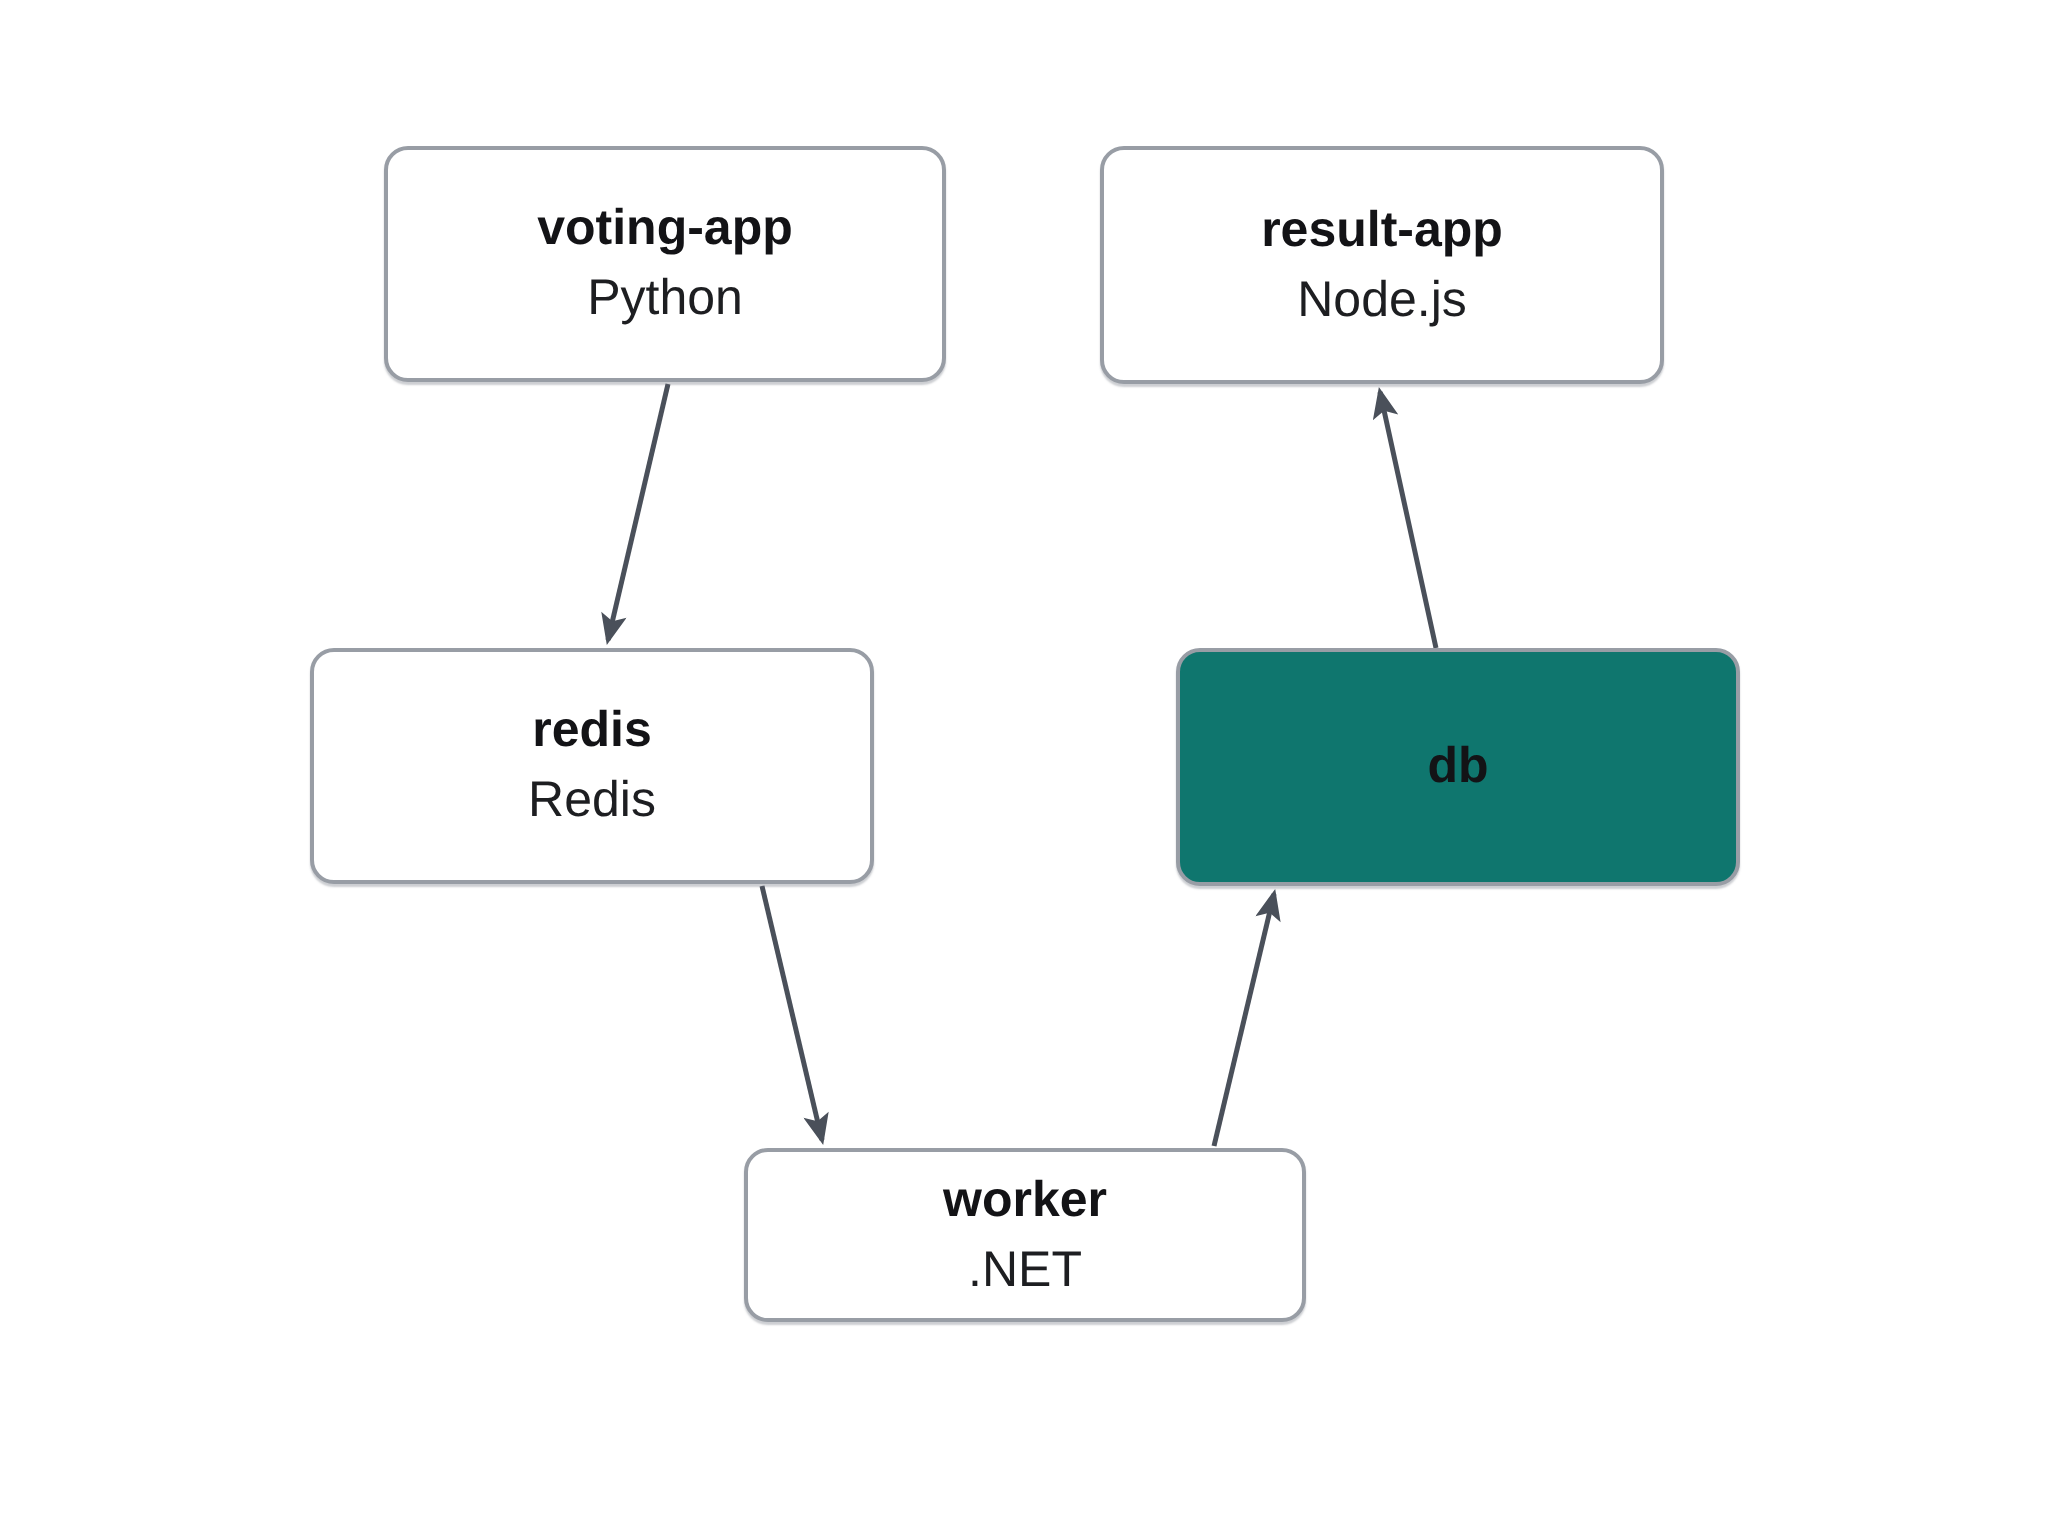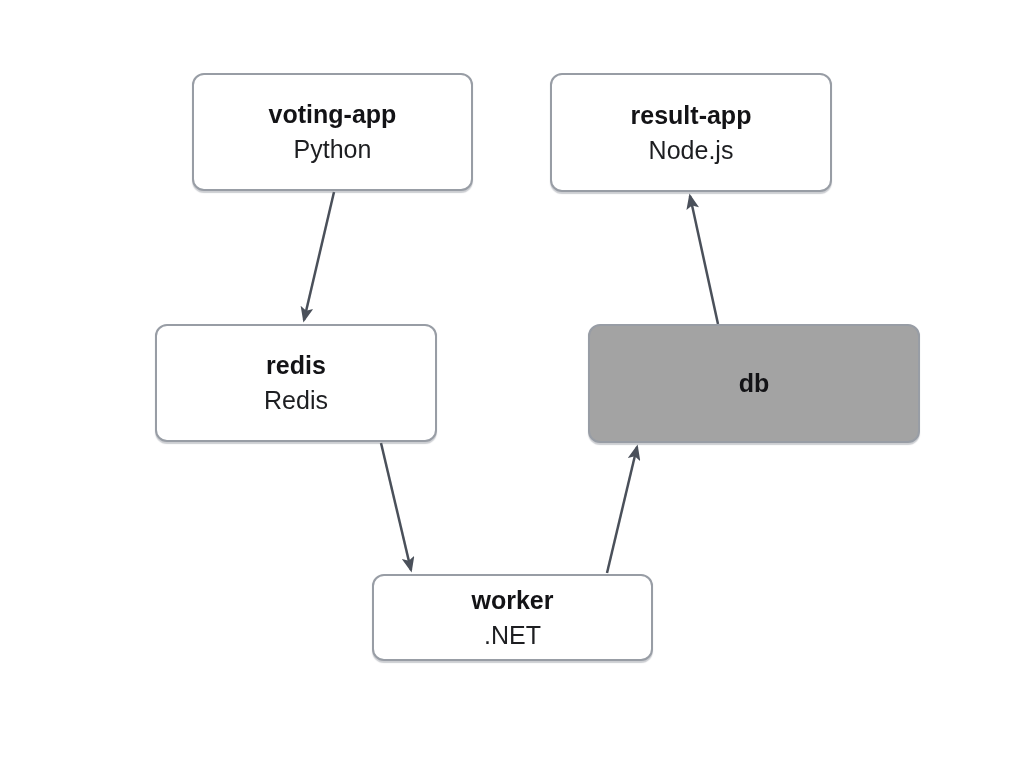--- a/index.html
+++ b/index.html
@@ -67,20 +67,20 @@
       <div class="node-subtitle" style="color: rgb(29, 30, 33);">Python</div>
     </div>
     <div class="node" style="left: 550px; top: 73px; width: 282px; height: 119px; border-color: rgb(152, 157, 165); background: rgb(255, 255, 255);">
       <div class="node-title" style="color: rgb(19, 19, 22);">result-app</div>
       <div class="node-subtitle" style="color: rgb(29, 30, 33);">Node.js</div>
     </div>
     <div class="node" style="left: 155px; top: 324px; width: 282px; height: 118px; border-color: rgb(152, 157, 165); background: rgb(255, 255, 255);">
       <div class="node-title" style="color: rgb(19, 19, 22);">redis</div>
       <div class="node-subtitle" style="color: rgb(29, 30, 33);">Redis</div>
     </div>
-    <div class="node" style="left: 588px; top: 324px; width: 332px; height: 119px; border-color: rgb(152, 157, 165); background: #a3a3a3;">
+    <div class="node" style="left: 588px; top: 324px; width: 282px; height: 119px; border-color: rgb(152, 157, 165); background: #0f766e;">
       <div class="node-title" style="color: rgb(19, 19, 22);">db</div>
     </div>
     <div class="node" style="left: 372px; top: 574px; width: 281px; height: 87px; border-color: rgb(152, 157, 165); background: rgb(255, 255, 255);">
       <div class="node-title" style="color: rgb(19, 19, 22);">worker</div>
       <div class="node-subtitle" style="color: rgb(29, 30, 33); text-align: right;">.NET</div>
     </div>
   </div>
 
 </body></html>

